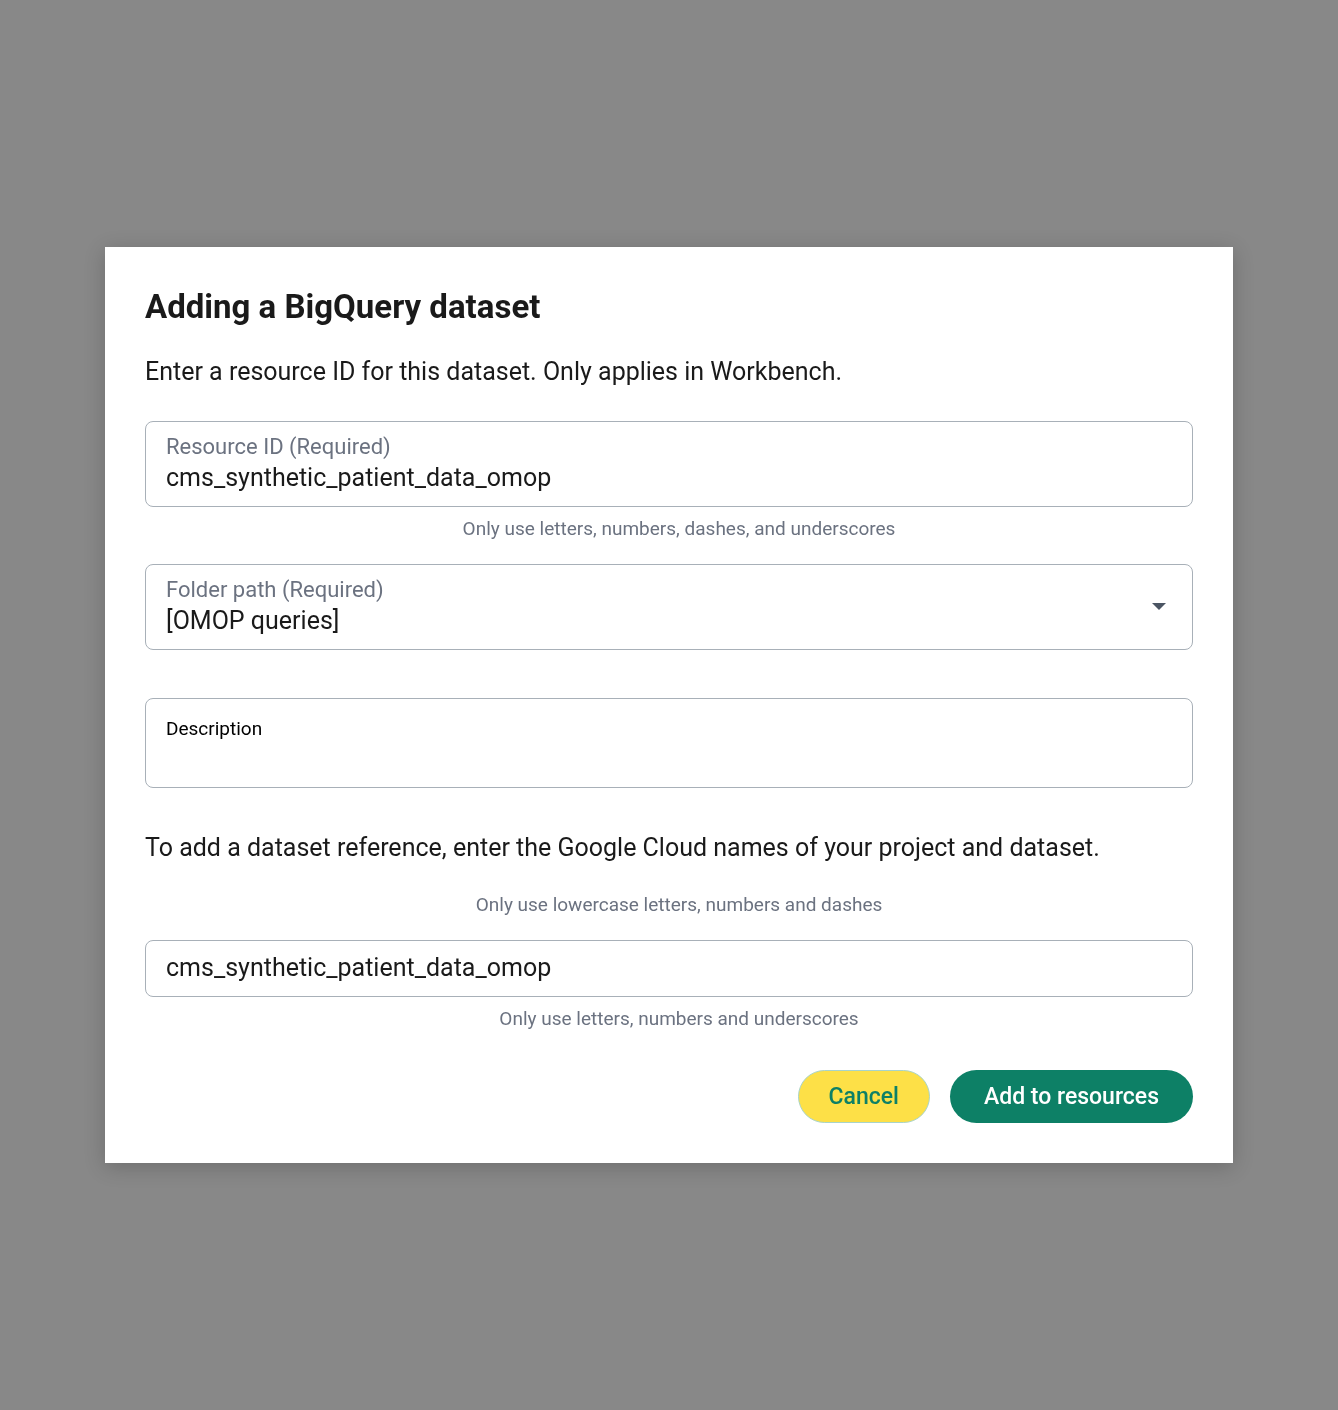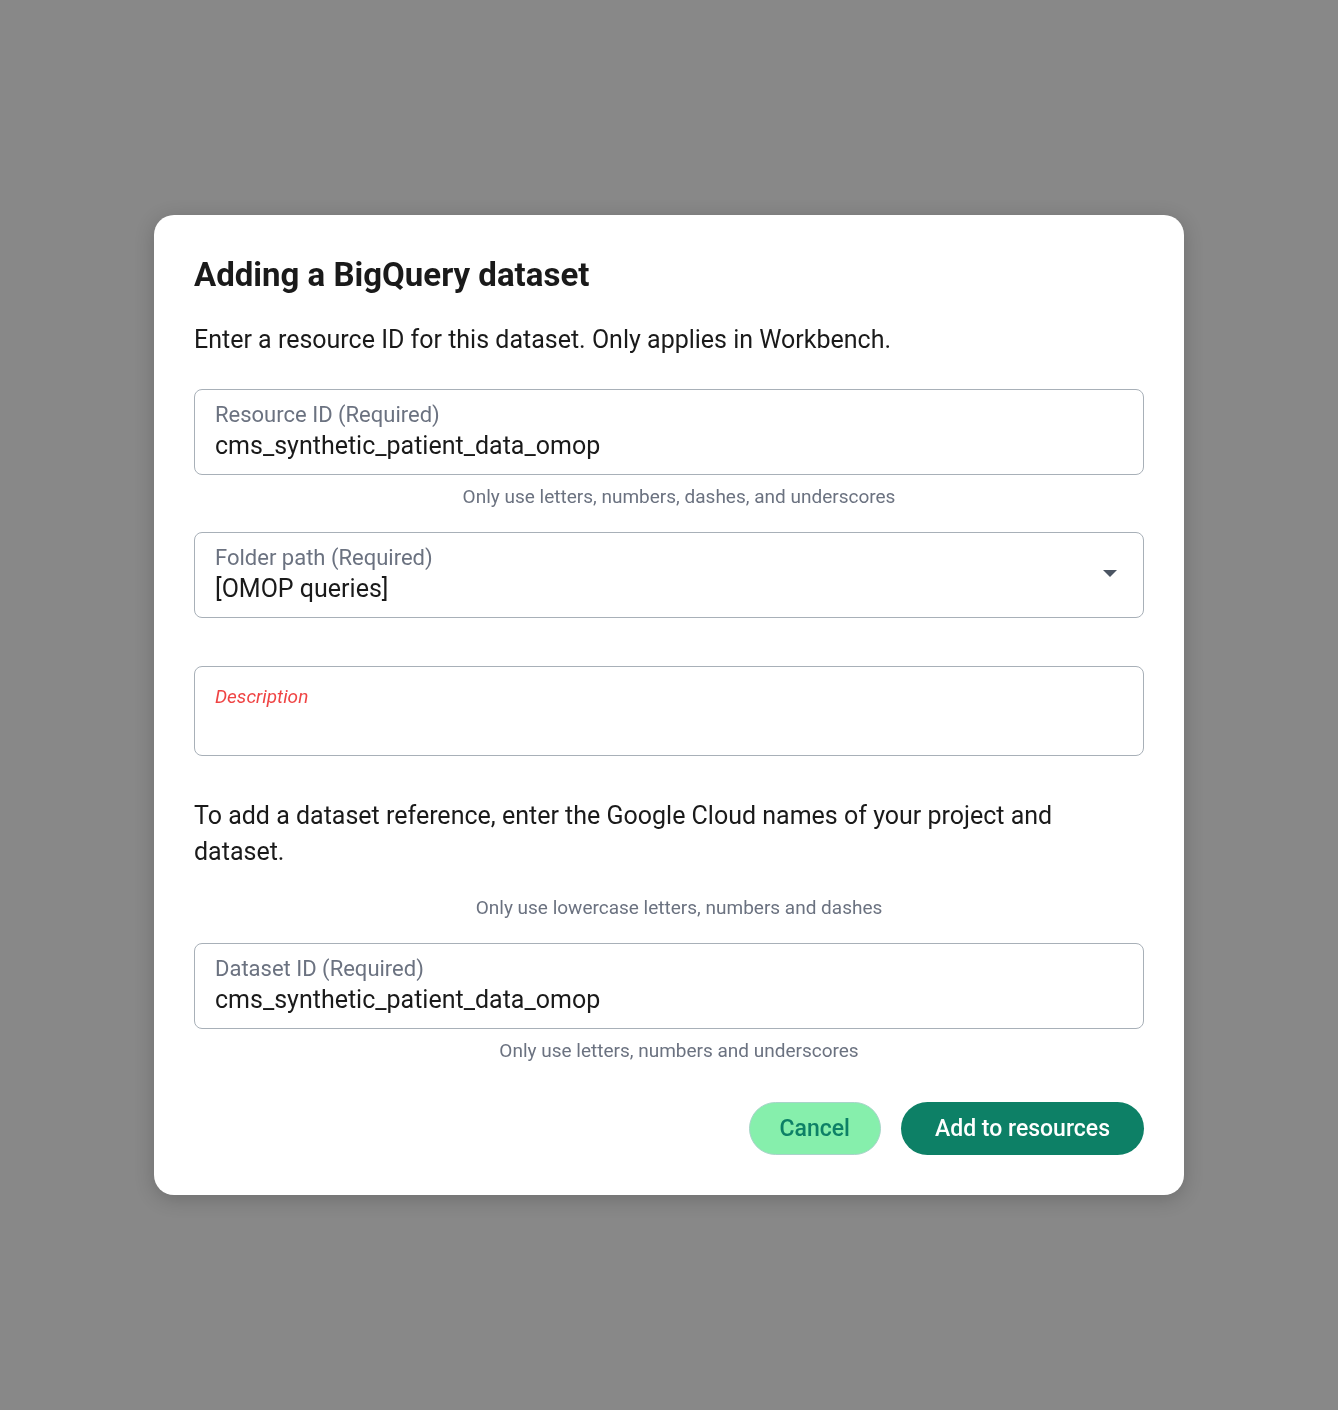--- a/index.html
+++ b/index.html
@@ -11,22 +11,22 @@
       font-family: -apple-system, BlinkMacSystemFont, "Segoe UI", Roboto, Helvetica, Arial, sans-serif;
       background: #888;
       display: flex;
       align-items: center;
       justify-content: center;
       min-height: 100vh;
       padding: 10px;
     }
     .dialog {
       background: #fff;
-      border-radius: 20px;
-      width: 1030px;
+      border-radius: 0;
+      width: 1128px;
       padding: 40px 40px 40px 40px;
       box-shadow: 0 4px 20px rgba(0,0,0,0.2);
     }
     .dialog-title {
       font-size: 33px;
       font-weight: 700;
       color: #1a1a1a;
       margin-bottom: 28px;
     }
     .dialog-subtitle {
@@ -77,22 +77,21 @@
     .description-wrapper {
       border: 1px solid #a8b0b8;
       border-radius: 8px;
       padding: 18px 20px;
       margin-bottom: 24px;
       margin-top: 48px;
       min-height: 90px;
     }
     .description-label {
       font-size: 19px;
-      color: #ef4444;
-      font-style: italic;
+      color: #000000;
     }
     .section-text {
       font-size: 25px;
       color: #1a1a1a;
       margin-top: 42px;
       margin-bottom: 26px;
       line-height: 1.45;
     }
     .button-row {
       display: flex;
@@ -102,21 +101,21 @@
     }
     .btn {
       font-size: 23px;
       font-weight: 500;
       padding: 12px 30px;
       border-radius: 32px;
       cursor: pointer;
       font-family: inherit;
     }
     .btn-cancel {
-      background: #86efac;
+      background: #fde047;
       color: #0d8066;
       border: 1px solid #a8d4c9;
     }
     .btn-primary {
       background: #0d8066;
       color: #fff;
       border: none;
       padding: 12px 34px;
     }
     .chevron-down {
@@ -158,21 +157,20 @@
   </div>
 
   <p class="section-text">To add a dataset reference, enter the Google Cloud names of your project and dataset.</p>
 
   <div class="field-group">
     <div class="helper-text">Only use lowercase letters, numbers and dashes</div>
   </div>
 
   <div class="field-group">
     <div class="input-wrapper">
-      <label class="input-label">Dataset ID (Required)</label>
       <input class="input-field" type="text" value="cms_synthetic_patient_data_omop" style="">
     </div>
     <div class="helper-text">Only use letters, numbers and underscores</div>
   </div>
 
   <div class="button-row">
     <button class="btn btn-cancel">Cancel</button>
     <button class="btn btn-primary">Add to resources</button>
   </div>
 </div>

